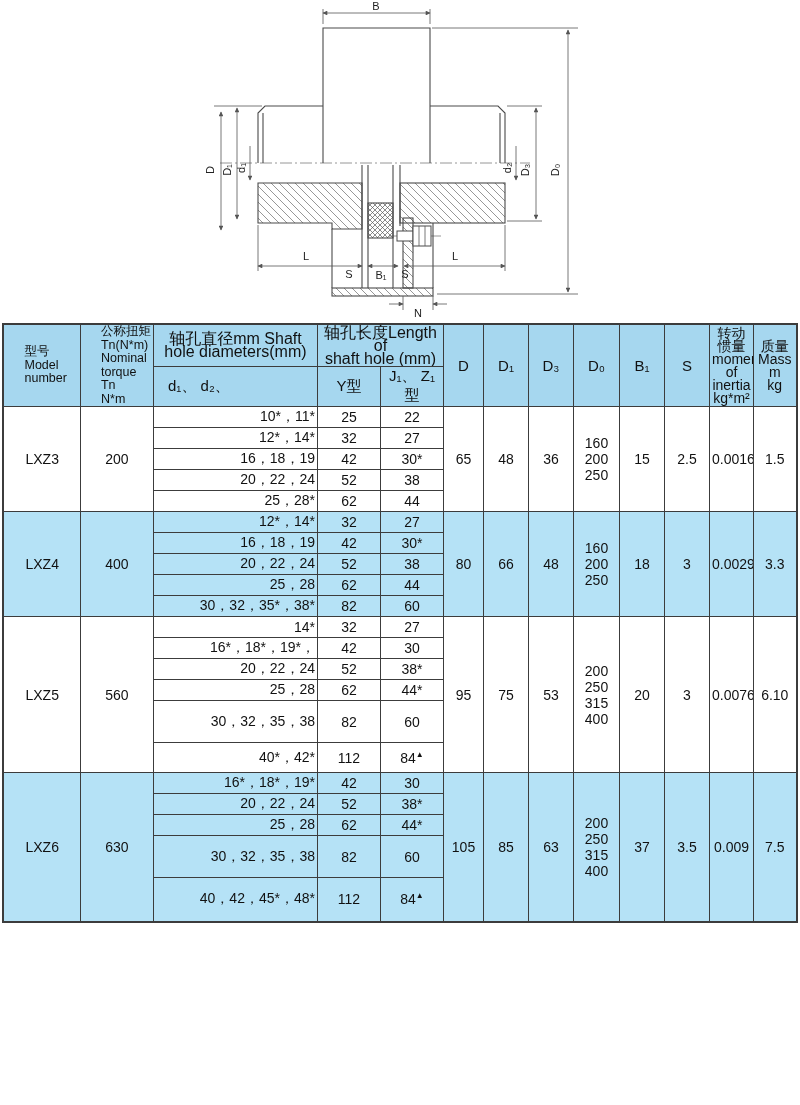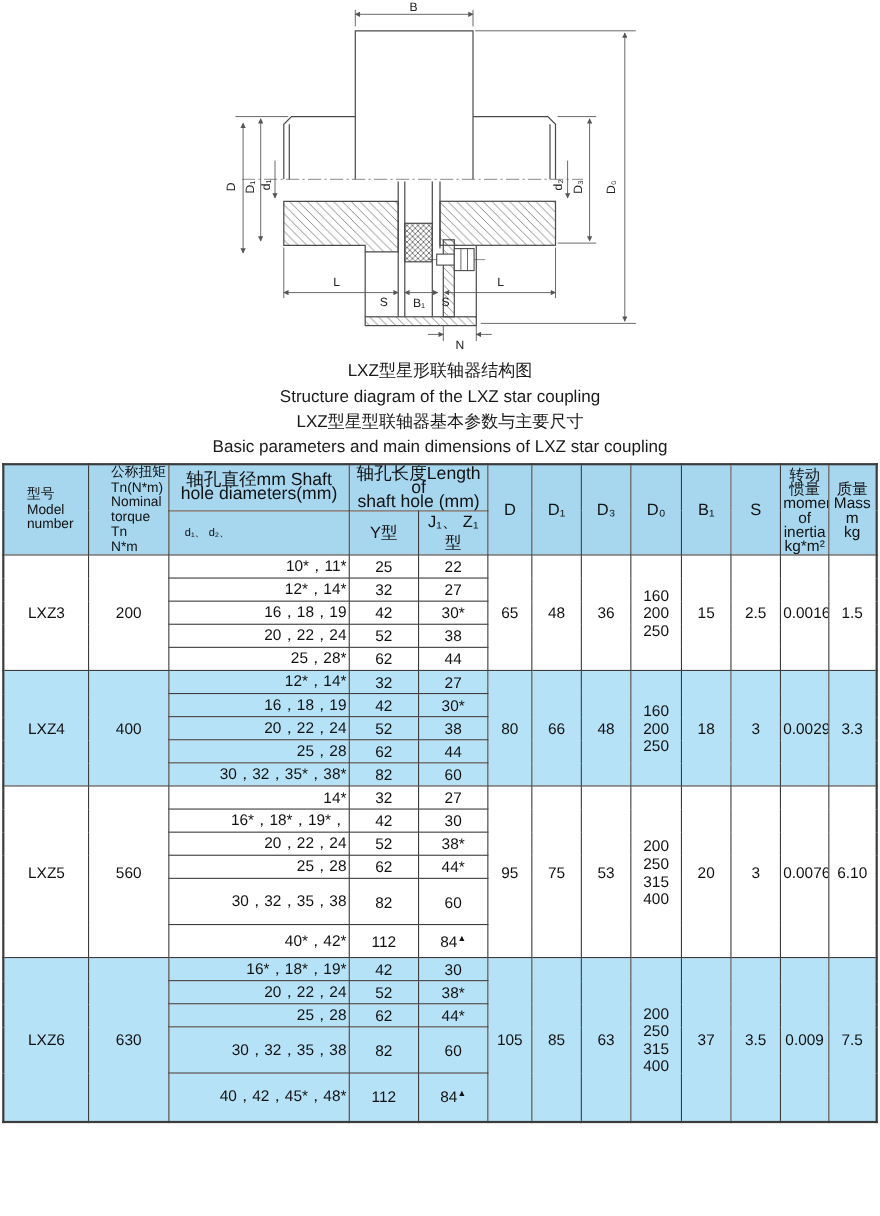--- a/index.html
+++ b/index.html
@@ -25,21 +25,21 @@
   .captions{text-align:center;padding-top:6px;}
   .caption-line{font-size:15.5px;line-height:23px;color:#1a1a1a;}
 
   
   table{border-collapse:collapse;table-layout:fixed;width:794px;margin:3px auto 0 auto;border:2px solid var(--border);}
   th,td{border:1px solid var(--border);padding:0 2px;overflow:hidden;}
   thead th{background:var(--header-bg);font-weight:normal;vertical-align:middle;}
   .preline{white-space:pre-line;}
   .hdr-left{text-align:left;padding-left:20px;font-size:12.5px;line-height:13.5px;}
   .hdr-group{text-align:center;font-size:16px;line-height:13px;}
-  .hdr-sub{text-align:left;padding-left:14px;font-size:10px;}
+  .hdr-sub{text-align:left;padding-left:14px;font-size:15px;}
   .hdr-subc{text-align:center;font-size:15px;}
   .hdr-sym{text-align:center;font-size:15px;}
   .hdr-small{text-align:center;font-size:14px;line-height:13px;}
   tr.hr1{height:30px;}
   tr.hr2{height:36px;}
   tbody tr{height:21px;}
   tbody tr.tall{height:42px;}
   tbody tr.med{height:30px;padding-left:20px;}
   tbody tr.tall2{height:44px;padding-left:28px;}
   tbody td{font-size:14px;text-align:center;vertical-align:middle;background:#fff;}
@@ -143,26 +143,20 @@
 
         <line class="dim" x1="403" y1="296" x2="403" y2="310"></line>
         <line class="dim" x1="433" y1="296" x2="433" y2="310"></line>
         <line class="dim" x1="389" y1="304" x2="403" y2="304" marker-end="url(#ah)"></line>
         <line class="dim" x1="447" y1="304" x2="433" y2="304" marker-end="url(#ah)"></line>
         <text class="dim-label" x="418" y="317" text-anchor="middle">N</text>
       </g>
     </svg>
   </div>
 
-  <div class="captions">
-    <div class="caption-line">LXZ型星形联轴器结构图</div>
-    <div class="caption-line">Structure diagram of the LXZ star coupling</div>
-    <div class="caption-line">LXZ型星型联轴器基本参数与主要尺寸</div>
-    <div class="caption-line">Basic parameters and main dimensions of LXZ star coupling</div>
-  </div>
 
   <table>
     <colgroup>
       <col style="width:77px">
         <col style="width:73px">
         <col style="width:164px">
       <col style="width:63px">
         <col style="width:63px">
         <col style="width:40px">
       <col style="width:45px">

